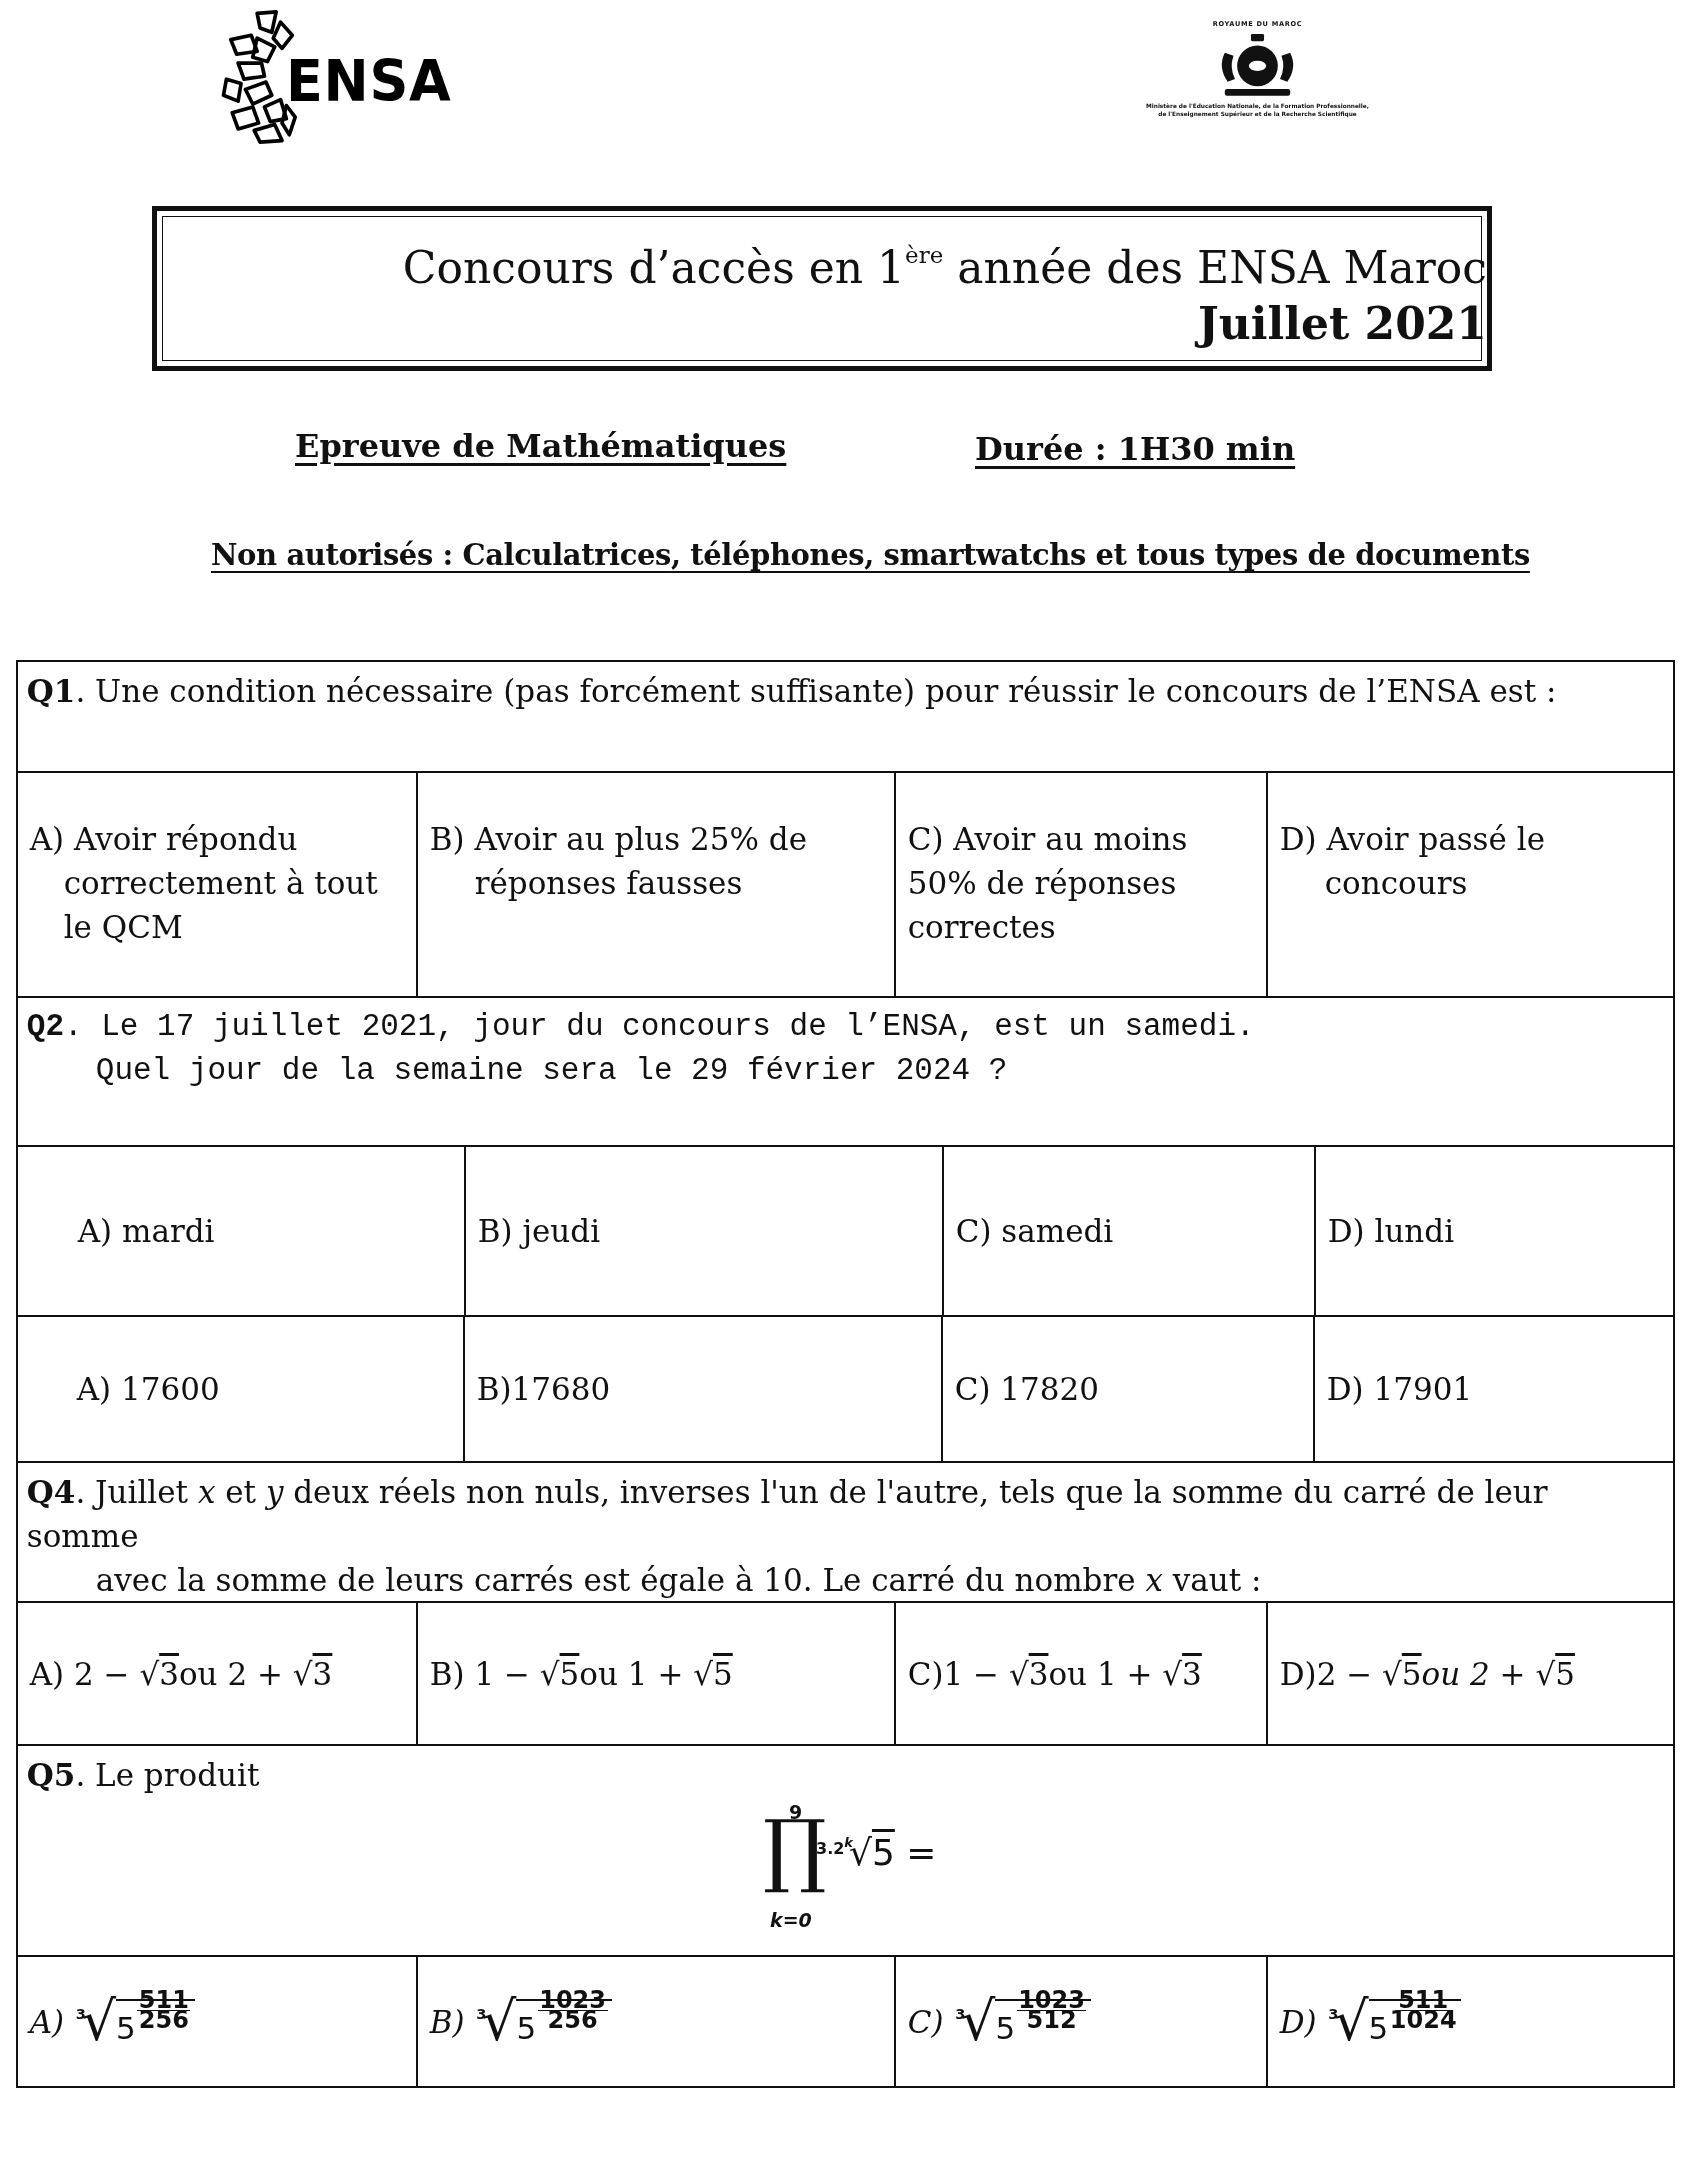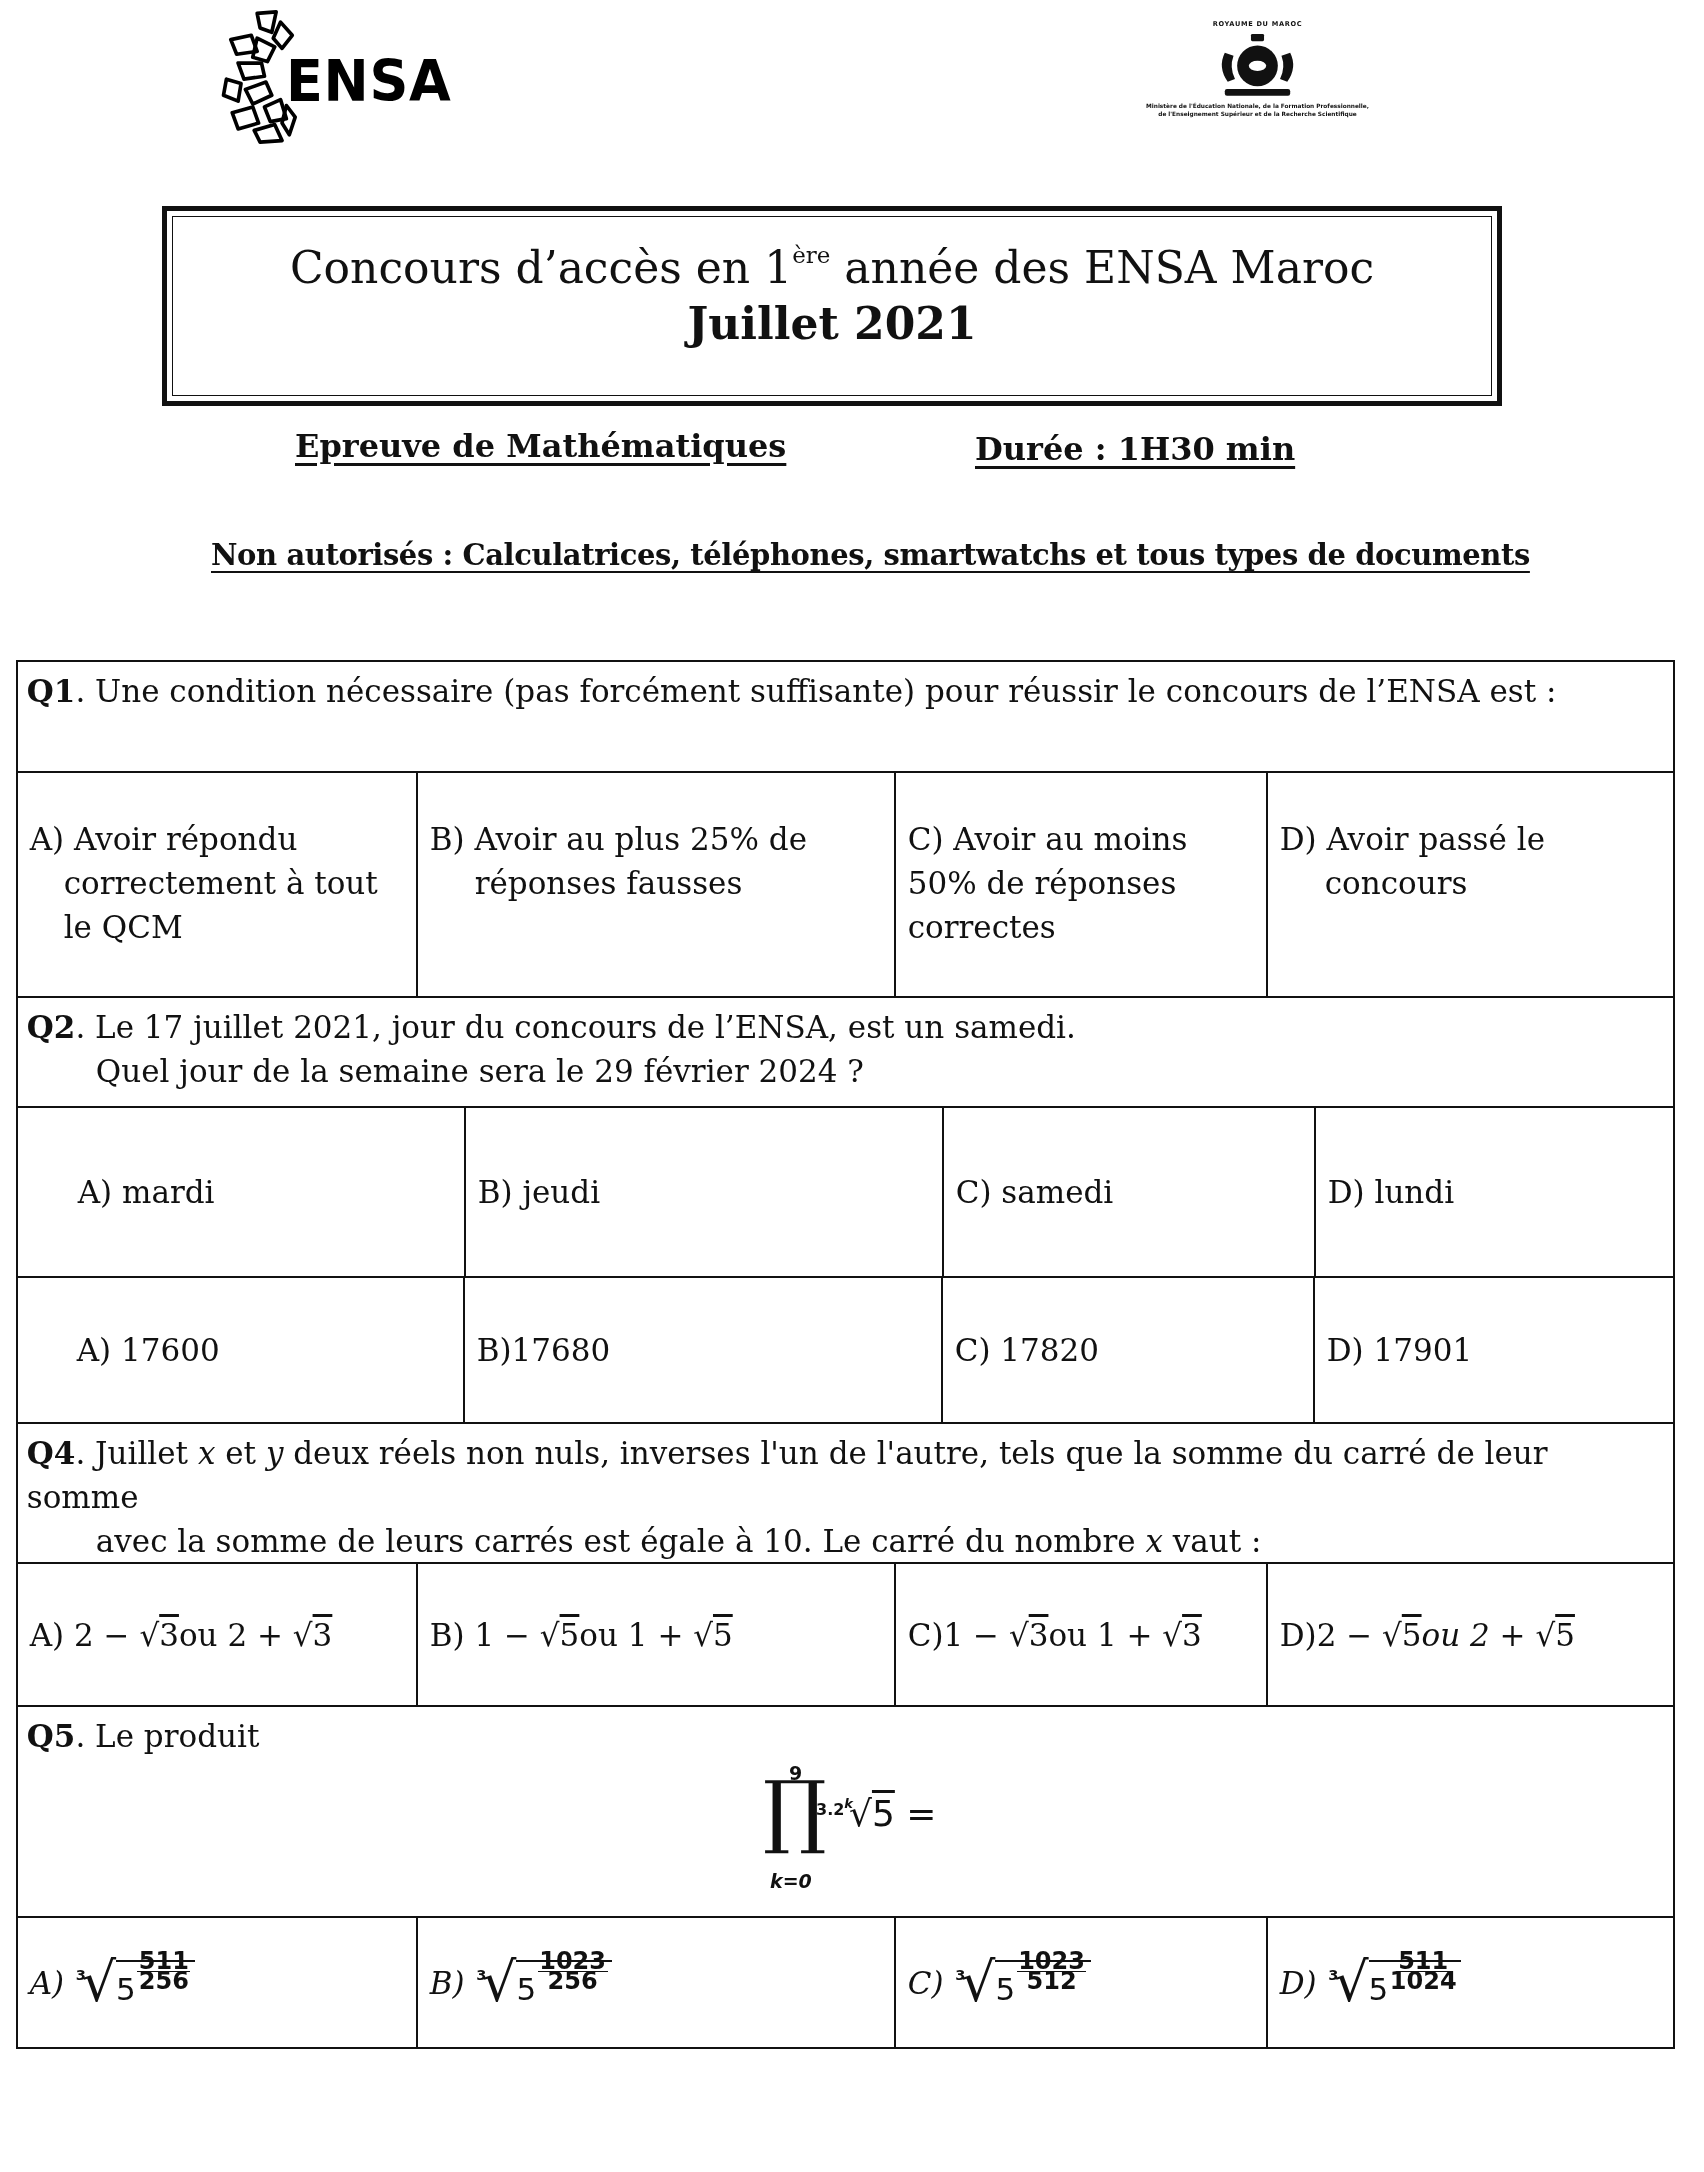--- a/index.html
+++ b/index.html
@@ -14,23 +14,23 @@
     position: absolute; left: 67px; top: 44px;
     font-family: "DejaVu Sans", "Liberation Sans", sans-serif; font-weight: bold;
     font-size: 54px; letter-spacing: 0.7px; transform: scaleY(1.05); color: #000;
   }
   .ministry { position: absolute; left: 1057px; top: 13px; width: 401px; height: 124px; text-align: center; }
   .ministry .kingdom { font-family: "DejaVu Sans", sans-serif; font-size: 6.6px; font-weight: bold; letter-spacing: 0.7px; margin-top: 7.3px; }
   .ministry .crest { width: 95px; height: 69px; display: block; margin: 2.9px auto 1.5px; }
   .ministry .mline { font-family: "DejaVu Sans", sans-serif; font-size: 5.8px; font-weight: bold; line-height: 8.8px; }
 
   .title-box {
-    position: absolute; left: 162px; top: 206px; width: 1340px; height: 200px;
+    position: absolute; left: 152px; top: 206px; width: 1340px; height: 165px;
     border: 5.1px solid #111; box-sizing: border-box; outline: 1.5px solid #111; outline-offset: -11.7px;
-    text-align: center;
+    text-align: right;
   }
   .title-box .t1 { font-size: 44px; margin-top: 31px; font-family: "DejaVu Serif", serif; }
   .title-box .t1 sup { font-size: 23px; vertical-align: 20.4px; }
   .title-box .t2 { font-size: 44px; font-weight: bold; margin-top: 4.4px; }
 
   .subject { position: absolute; left: 295px; top: 427px; font-size: 32px; font-weight: bold; text-decoration: underline; text-underline-offset: 5.8px; }
   .duration { position: absolute; left: 975px; top: 430px; font-size: 32px; font-weight: bold; text-decoration: underline; text-underline-offset: 5.8px; text-align: right; }
   .forbidden { position: absolute; left: 211px; top: 538px; font-size: 29px; font-weight: bold; text-decoration: underline; text-underline-offset: 5.8px; letter-spacing: -0.4px; }
 
   
@@ -39,21 +39,21 @@
   .q-row .qnum { font-weight: bold; }
   .q-row .indent { padding-left: 69px; }
   .ans-row { display: flex; border-bottom: 2.9px solid #111; box-sizing: border-box; }
   .ans-cell { border-right: 2.2px solid #111; box-sizing: border-box; padding: 0 11.7px; font-size: 31px; line-height: 44px; display: flex; align-items: center; }
   .ans-cell:last-child { border-right: none; }
   .c1 { width: 400px; } .c2 { width: 478px; } .c3 { width: 372px; } .c4 { flex: 1; }
   .ans-cell.top { align-items: flex-start; padding-top: 44px; }
   .hang { padding-left: 34px; text-indent: -34px; }
   .hang2 { padding-left: 45px; text-indent: -45px; }
   .q1 { height: 111px; } .a1 { height: 225px; }
-  .q2 { height: 110px; } .a2 { height: 170px; padding-left: 48px; }
+  .q2 { height: 149px; font-family: Liberation Mono, monospace; } .a2 { height: 170px; padding-left: 48px; }
   .q3 { height: 111px; } .a3 { height: 146px; padding-left: 47px; }
   .q4 { height: 140px; } .a4 { height: 143px; }
   .q5 { height: 211px; position: relative; } .a5 { height: 131px; }
   .ital { font-style: italic; }
   .rad { text-decoration: overline; }
 
   .prod { position: absolute; left: 729px; top: 44px; width: 219px; height: 153px; font-family: "DejaVu Sans", sans-serif; }
   .prod .up { position: absolute; left: 42px; top: 0; font-size: 19px; font-weight: bold; }
   .prod .pi { position: absolute; left: 16px; top: 20.4px; font-size: 80px; line-height: 80px; font-family: "DejaVu Serif", serif; }
   .prod .low { position: absolute; left: 23px; top: 108px; font-size: 19px; font-weight: bold; font-style: italic; }

